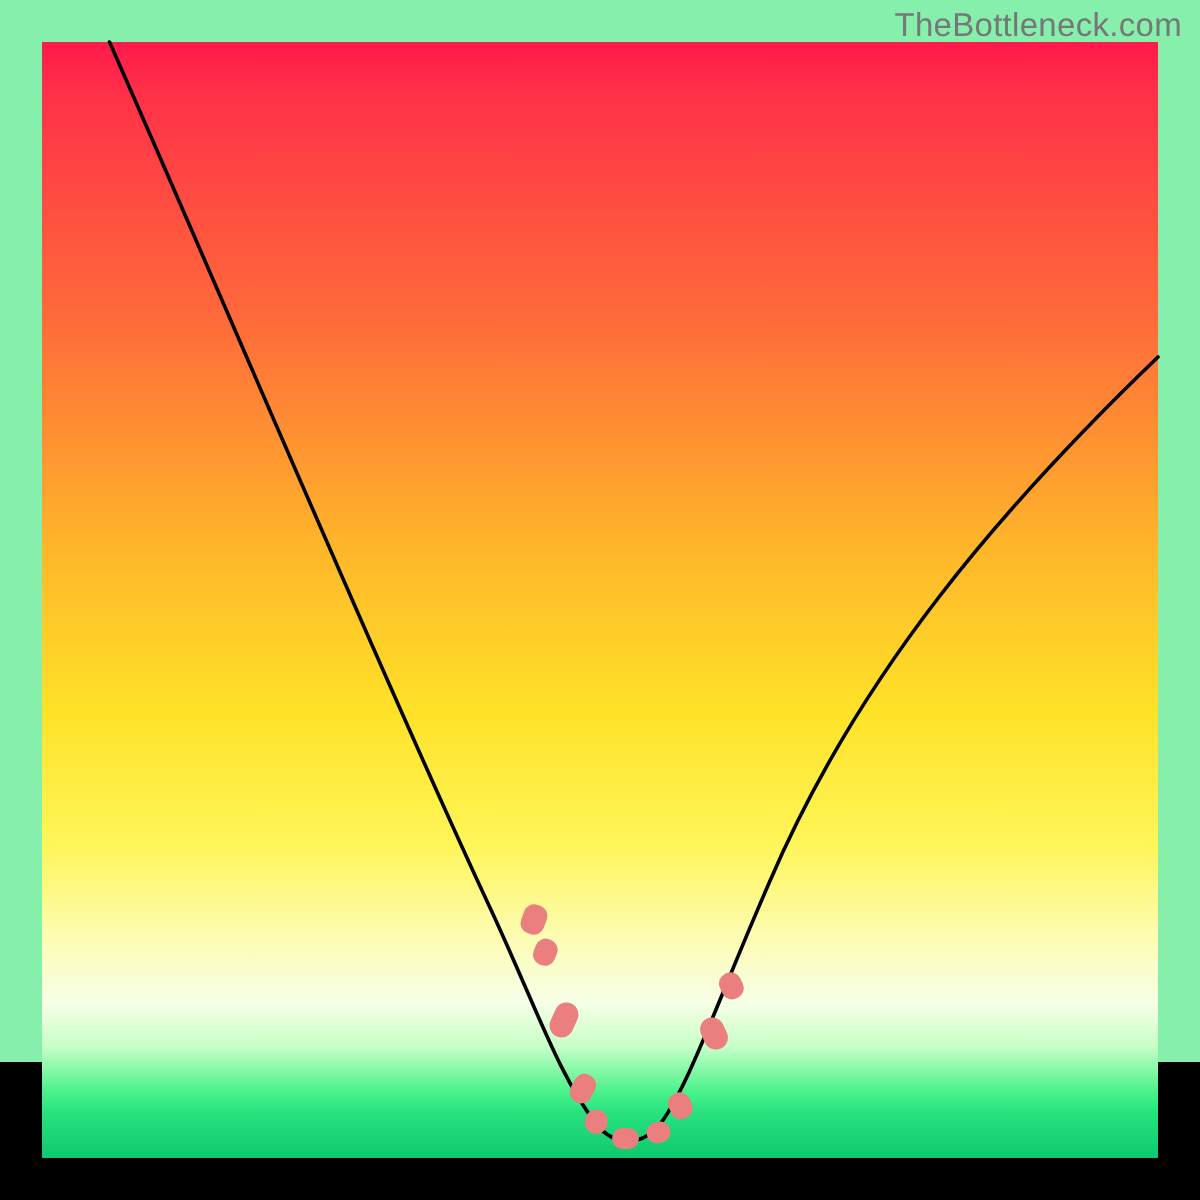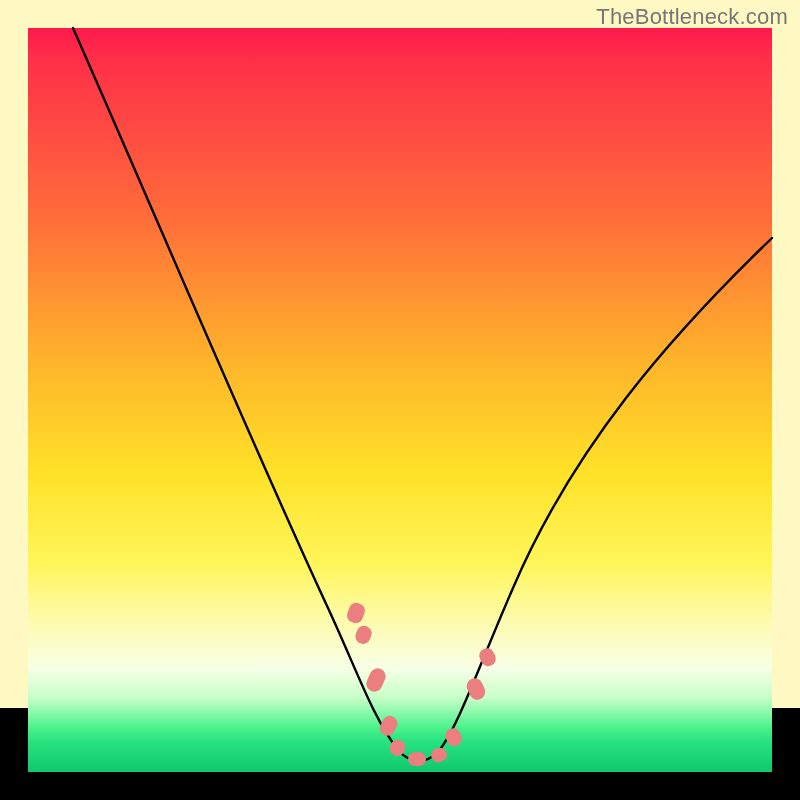--- a/index.html
+++ b/index.html
@@ -10,21 +10,21 @@
     background: #000;
     overflow: hidden;
     font-family: Arial, Helvetica, sans-serif;
   }
   .frame {
     position: absolute;
     left: 0;
     top: 0;
     width: 800px;
     height: 708px;
-    background: #fef9c3;
+    background: #86efac;
   }
   .plot-area {
     position: absolute;
     left: 28px;
     top: 28px;
     width: 744px;
     height: 744px;
     background: linear-gradient(
       to bottom,
       #ff1a4b 0%,

